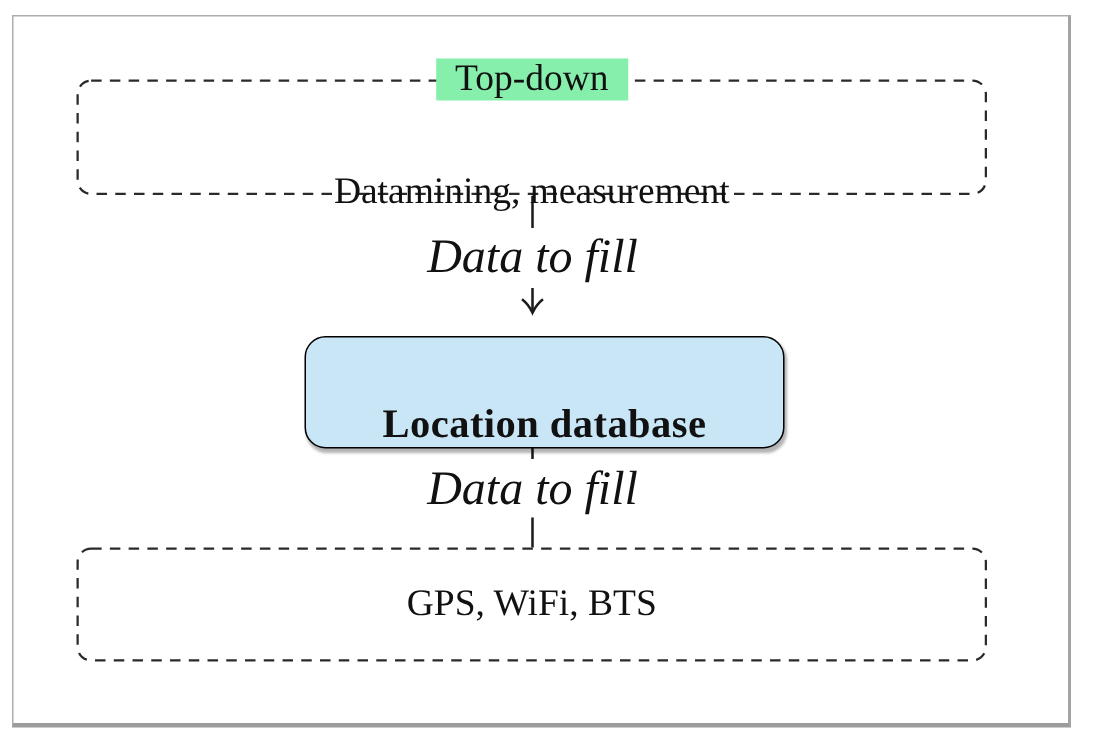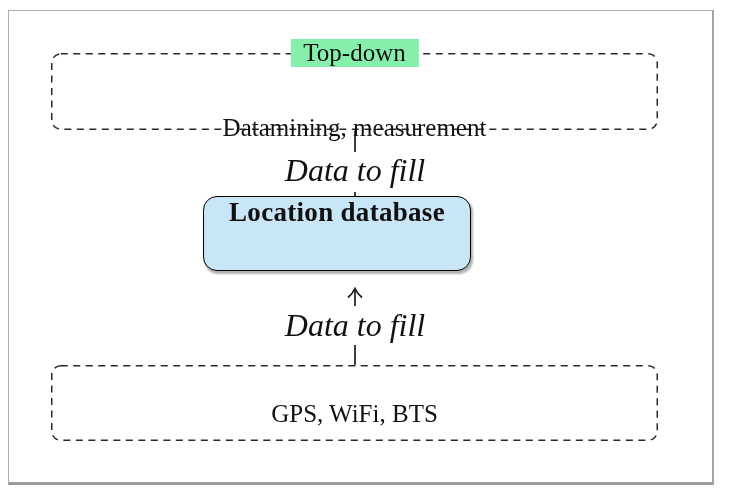--- a/index.html
+++ b/index.html
@@ -68,34 +68,34 @@
   .box-content {
     position: absolute;
     left: 0;
     width: 100%;
     text-align: center;
     font-size: 25px;
     line-height: 26px;
     white-space: nowrap;
   }
   .top-box .box-content    { top: 17px; margin-top: 45px; }
-  .bottom-box .box-content { top: 36px; }
+  .bottom-box .box-content { top: 25px; }
   .db-box {
     position: absolute;
     left: 203px;
-    top: 196px;
-    width: 268px;
+    top: 224px;
+    width: 320px;
     height: 75px;
     box-sizing: border-box;
     background: var(--db_fill, #c9e6f7);
     border: 1.7px solid #000000;
     border-radius: 14px;
     box-shadow: 1.5px 2.5px 2px rgba(0,0,0,0.30);
     display: flex;
-    align-items: flex-start;
+    align-items: flex-end;
     justify-content: center;
     z-index: 2;
   }
   .db-label {
     font-weight: bold;
     font-size: 27px;
     letter-spacing: 0.3px;
     white-space: nowrap;
   }
   .flow-label {

